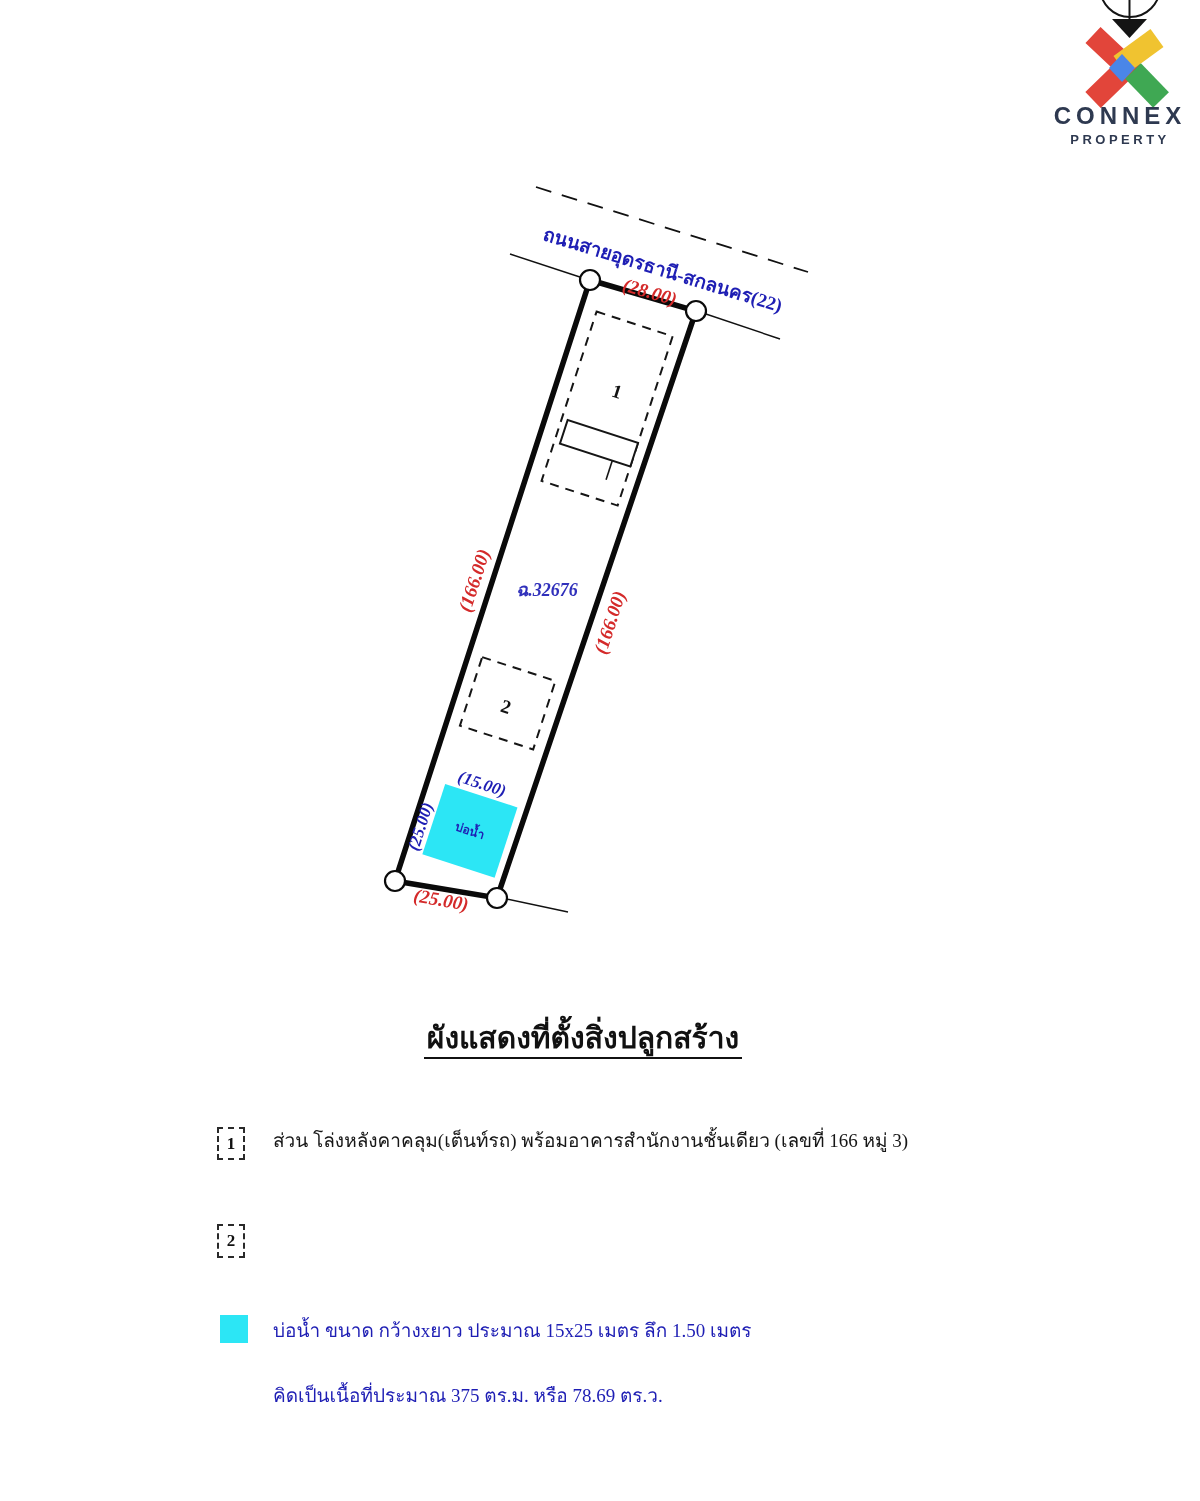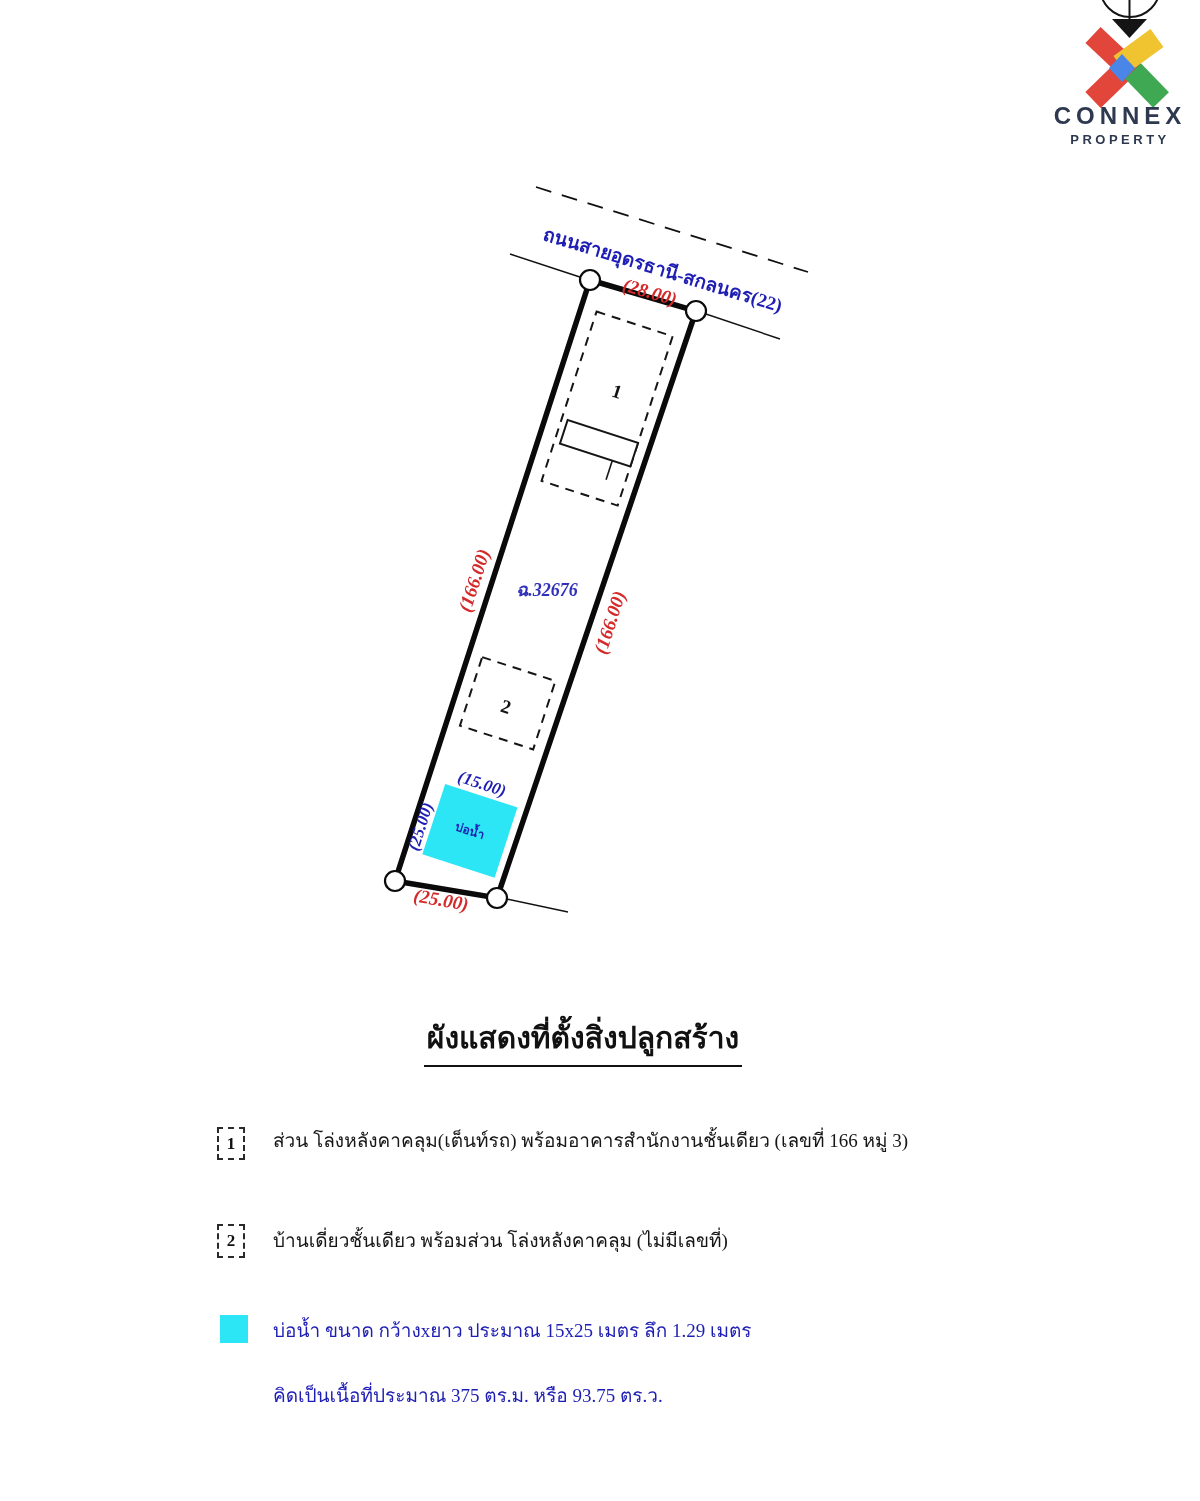--- a/index.html
+++ b/index.html
@@ -32,21 +32,21 @@
     font-family: "Liberation Sans", sans-serif; font-weight: bold;
     font-size: 13px; letter-spacing: 3.5px; color: #2e3950;
   }
 
   
   .plan-title {
     left: 0; top: 1014px; width: 1166px; text-align: center;
     font-size: 30px; font-weight: bold; color: #111;
   }
   .plan-title span {
-    border-bottom: 2.5px solid #111; padding: 0 3px 11px 3px;
+    border-bottom: 2.5px solid #111; padding: 0 3px 3px 3px;
   }
   .marker-box {
     width: 28px; height: 33px; border: 2px dashed #2a2a2a;
     display: flex; align-items: center; justify-content: center;
     font-size: 17px; font-weight: bold; color: #111; background: #fff;
   }
   .legend-text {
     font-size: 19px; color: #161616; white-space: nowrap; line-height: 40px;
   }
   .legend-text.blue { color: #1e1eb4; }
@@ -114,19 +114,18 @@
   </div>
 
   <div class="abs marker-box" style="left:217px; top:1127px;">
     <span>1</span>
   </div>
   <div class="abs legend-text" style="left:273px; top:1121px;">ส่วน โล่งหลังคาคลุม(เต็นท์รถ) พร้อมอาคารสำนักงานชั้นเดียว (เลขที่ 166 หมู่ 3)</div>
 
   <div class="abs marker-box" style="left:217px; top:1224px; height:34px;">
     <span>2</span>
   </div>
-  <div class="abs legend-text" style="left:273px; top:1221px;">บ้านเดี่ยวชั้นเดียว พร้อมส่วน โล่งหลังคาคลุม (ไม่มีเลขที่)</div>
 
   <div class="abs pond-swatch" style="left:220px; top:1315px;"></div>
-  <div class="abs legend-text blue" style="left:273px; top:1311px;">บ่อน้ำ ขนาด กว้างxยาว ประมาณ 15x25 เมตร ลึก 1.29 เมตร</div>
-  <div class="abs legend-text blue" style="left:273px; top:1376px;">คิดเป็นเนื้อที่ประมาณ 375 ตร.ม. หรือ 93.75 ตร.ว.</div>
+  <div class="abs legend-text blue" style="left:273px; top:1311px;">บ่อน้ำ ขนาด กว้างxยาว ประมาณ 15x25 เมตร ลึก 1.50 เมตร</div>
+  <div class="abs legend-text blue" style="left:273px; top:1376px;">คิดเป็นเนื้อที่ประมาณ 375 ตร.ม. หรือ 78.69 ตร.ว.</div>
 
 </div>
 
 </body></html>

